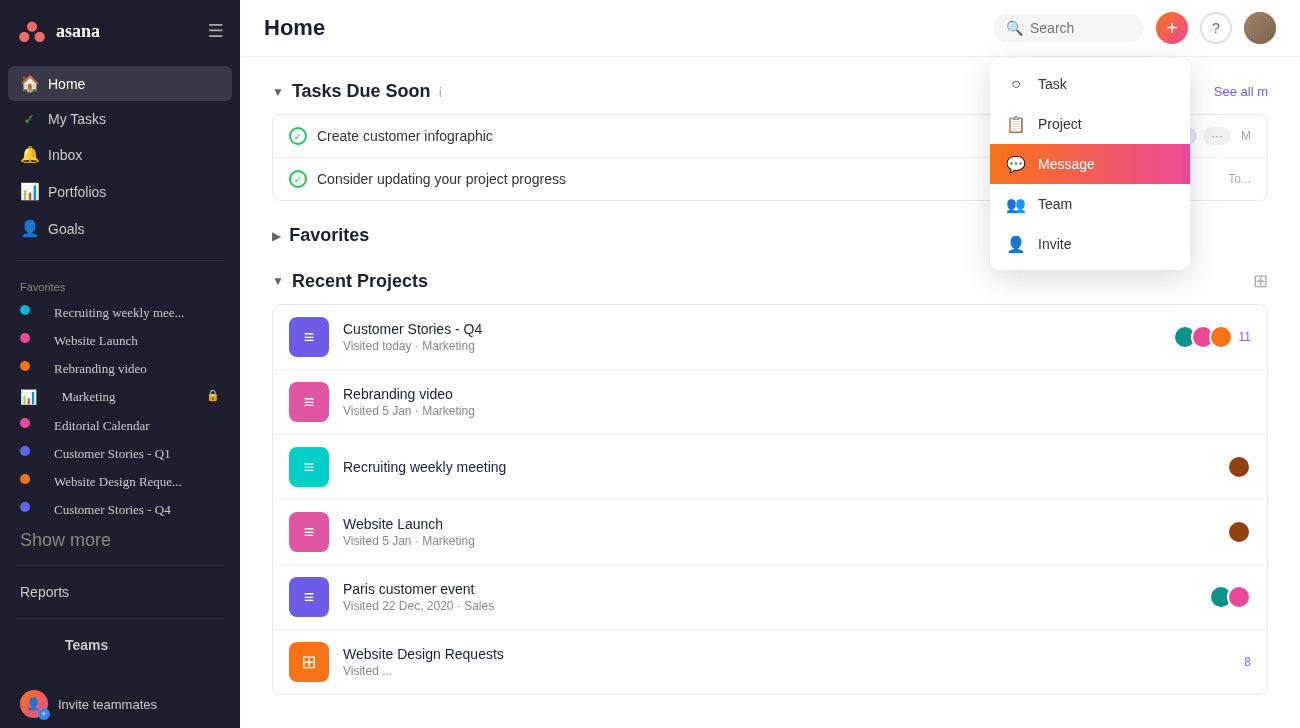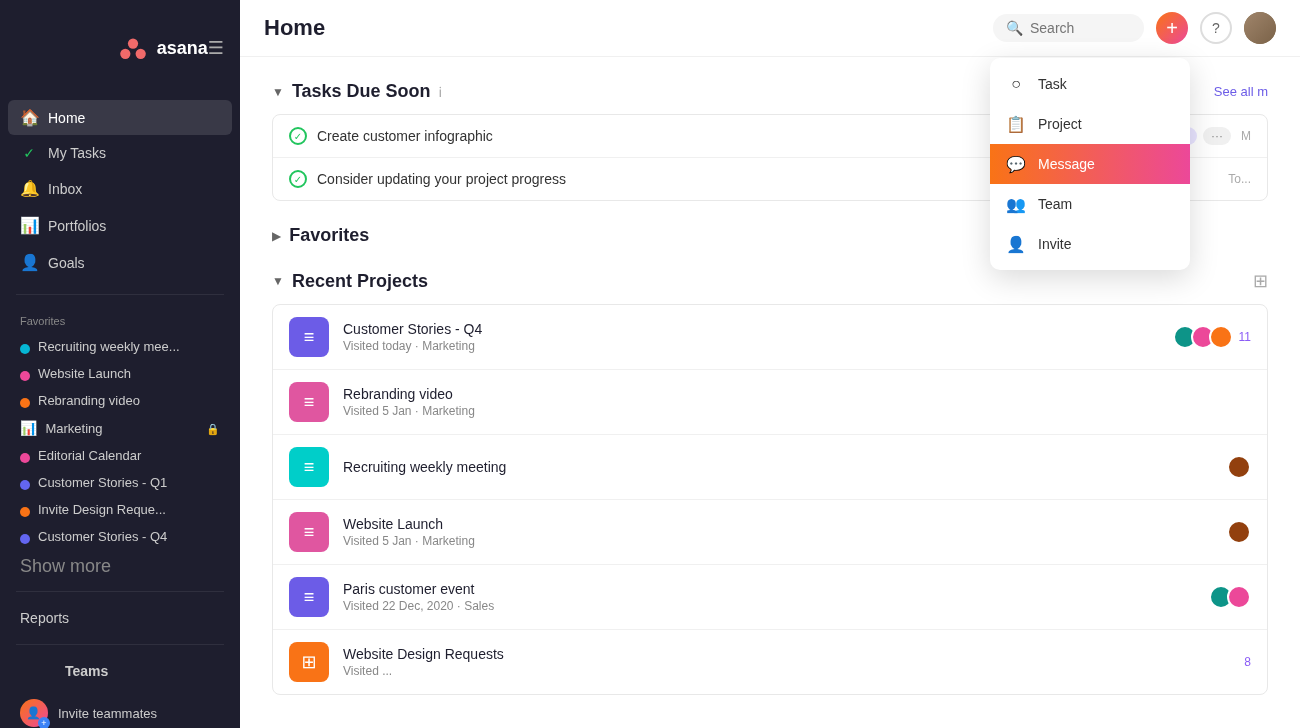--- a/index.html
+++ b/index.html
@@ -12,22 +12,23 @@
       background: #1e1e2e;
       color: #e0e0e0;
       display: flex;
       flex-direction: column;
       height: 728px;
       overflow-y: auto;
     }
     .sidebar-header {
       display: flex;
       align-items: center;
-      justify-content: flex-end;
-      padding: 32px 16px;
+      justify-content: space-between;
+      padding: 15px 16px;
+      font-family: Liberation Serif, serif;
     }
     .asana-logo {
       display: flex;
       align-items: center;
       gap: 8px;
     }
     .asana-logo-icon {
       width: 32px;
       height: 32px;
     }
@@ -55,27 +56,28 @@
     .section-label {
       font-size: 11px;
       color: #888;
       padding: 12px 20px 6px;
       text-transform: none;
       font-weight: 500;
     }
     .favorites-list { padding: 0 8px; }
     .fav-item {
       display: flex;
-      align-items: flex-end;
-      gap: 8px;
+      align-items: flex-start;
+      gap: 24px;
       padding: 6px 12px;
       border-radius: 6px;
       cursor: pointer;
       font-size: 13px;
       color: #ccc;
+      font-family: Liberation Serif, serif;
     }
     .dot {
       width: 10px;
       height: 10px;
       border-radius: 50%;
       flex-shrink: 0;
     }
     .fav-item .lock-icon { margin-left: auto; font-size: 11px; color: #888; }
     .show-more {
       font-size: 18px;
@@ -476,21 +478,21 @@
     <div class="fav-item">
       <span class="dot" style="background:#ec4899;"></span>
       <span>Editorial Calendar</span>
     </div>
     <div class="fav-item">
       <span class="dot" style="background:#6366f1;"></span>
       <span>Customer Stories - Q1</span>
     </div>
     <div class="fav-item">
       <span class="dot" style="background:#f97316;"></span>
-      <span>Invite Design Reque...</span>
+      <span>Website Design Reque...</span>
     </div>
     <div class="fav-item">
       <span class="dot" style="background:#6366f1;"></span>
       <span>Customer Stories - Q4</span>
     </div>
   </div>
 
   <div class="show-more">Show more</div>
 
   <hr class="sidebar-section-divider">

